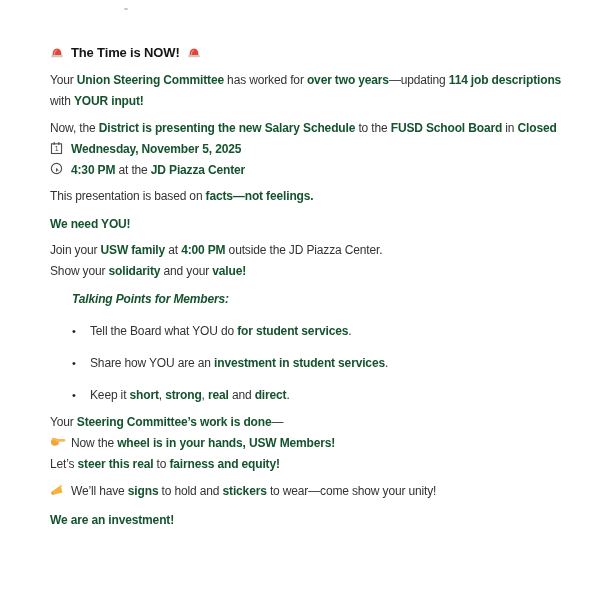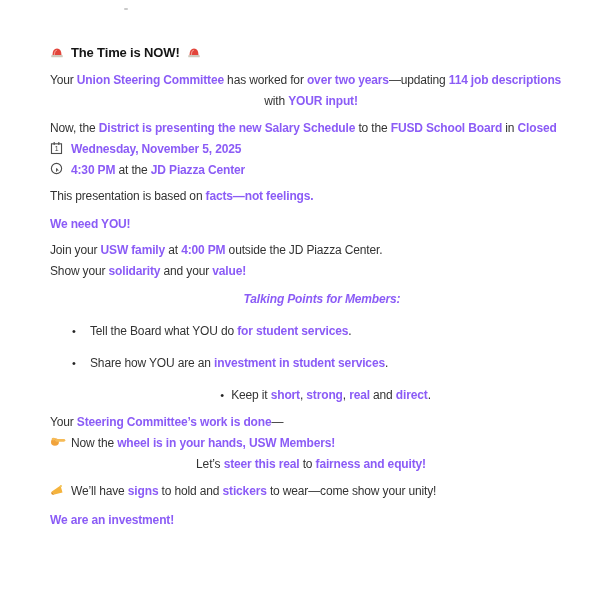--- a/index.html
+++ b/index.html
@@ -16,26 +16,26 @@
     width:4px;height:2px;border-radius:2px;
     background:#bdbdbd;opacity:.8;
   }
   .doc{
     position:absolute;left:50px;top:42px;width:522px;
   }
   .block{
     font-size:12px;line-height:21px;letter-spacing:-0.15px;
     white-space:nowrap;
   }
-  .block .b{font-weight:bold;color:#8b5cf6;}
+  .block .b{font-weight:bold;color:#14532d;}
   .heading{font-size:13px;}
   .heading .b{color:#151515;}
   .m0{margin-bottom:0;}
   .m5{margin-bottom:5px;}
-  .m6{margin-bottom:6px;text-align:center;}
+  .m6{margin-bottom:6px;}
   .m7{margin-bottom:7px;}
   .m8{margin-bottom:8px;}
   .indent{margin-left:22px;font-style:italic;}
   .bullet{margin-left:22px;margin-top:11px;}
   .dot{display:inline-block;width:18px;color:#222;font-size:11px;}
   .icon{display:inline-block;width:15px;height:14px;margin-right:6px;vertical-align:-2px;}
   .icon.right{margin-left:7px;margin-right:0;}
   svg{display:block;}
 </style>
 </head>

